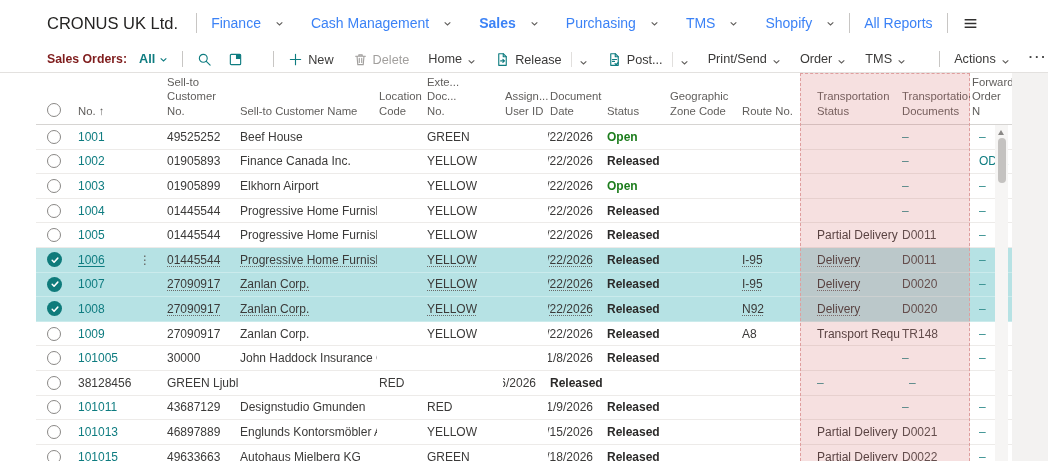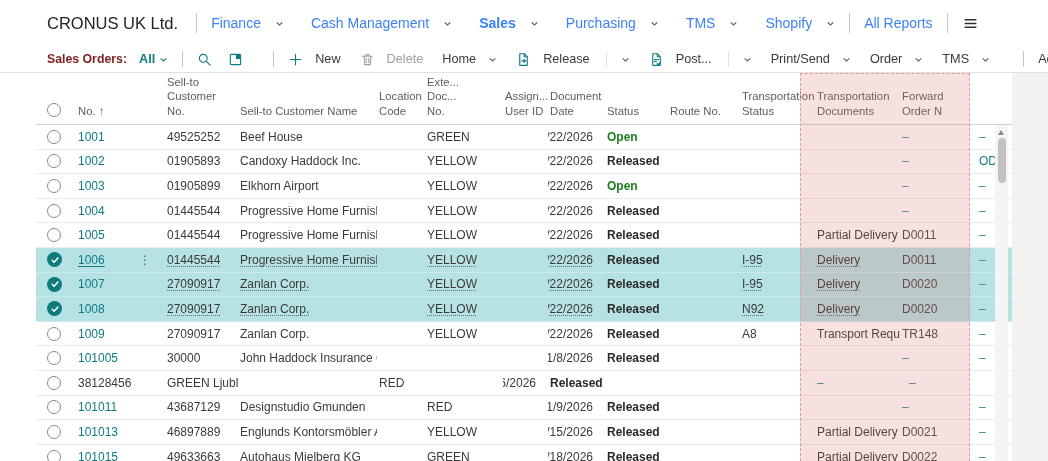--- a/index.html
+++ b/index.html
@@ -23,21 +23,21 @@
   .chev svg { display:block; }
   .hamburger { color:#323130; display:flex; cursor:pointer; }
   
   .toolbar { position:absolute; top:46px; left:0; right:0; height:27px;
     border-bottom:1px solid #E3E1DF; display:flex; align-items:center;
     padding-left:47px; font-size:12.7px; white-space:nowrap; }
   .tb-title { font-weight:700; font-size:12.3px; color:#7f1d1d; margin-right:12px; }
   .tb-filter { color:var(--accent); font-weight:700; display:flex; align-items:center; gap:4px; cursor:pointer; }
   .tb-filter .chev { color:var(--accent); }
   .tb-iconbtn { color:var(--accent); display:inline-flex; margin-right:16px; cursor:pointer; }
-  .tb-btn { display:inline-flex; align-items:center; gap:12px; margin-right:19px; color:#3B3A39; cursor:pointer; }
+  .tb-btn { display:inline-flex; align-items:flex-end; gap:5px; margin-right:19px; color:#3B3A39; cursor:pointer; }
   .tb-btn .acticon { color:var(--accent); display:inline-flex; }
   .tb-btn.disabled { color:var(--disabled); cursor:default; }
   .tb-btn.disabled .acticon { color:var(--disabled); }
   .splitdiv { width:1px; height:15px; background:#E1DFDD; margin:0 2px 0 4px; }
   .tb-more { color:#444; letter-spacing:2px; font-weight:700; margin:0 10px 4px 0; cursor:pointer; }
   
   .tablewrap { position:absolute; top:73px; left:0; right:0; bottom:0; }
   .grid { display:grid; grid-template-columns:40px 89px 73px 139px 48px 78px 45px 57px 63px 72px 75px 85px 70px 42px; }
   .thead { position:absolute; top:0; left:36px; width:976px; height:52px;
     align-items:end; border-bottom:1px solid #D6D4D2; }
@@ -273,20 +273,22 @@
         <div class="th">Sell-to Customer Name</div>
         <div class="th">Location Code</div>
         <div class="th">Exte...
 Doc...
 No.</div>
         <div class="th">Assign...
 User ID</div>
         <div class="th">Document
 Date</div>
         <div class="th">Status</div>
+        <div class="th">Geographic
+Zone Code</div>
         <div class="th">Route No.</div>
         <div class="th">Transportation
 Status</div>
         <div class="th">Transportation
 Documents</div>
         <div class="th">Forward
 Order N</div>
       </div>
     <div class="tbody" id="tbody">
         <div class="row grid">
@@ -337,21 +339,21 @@
           <div class="cell c-sel">
             <span class="radio"></span>
           </div>
           <div class="cell c-no">
             <span class="link">1002</span>
           </div>
           <div class="cell c-cust_no">
             <span class="">01905893</span>
           </div>
           <div class="cell c-cust_name">
-            <span class="">Candoxy Haddock Inc.</span>
+            <span class="">Finance Canada Inc.</span>
           </div>
           <div class="cell c-ext_doc">
             <span class=""></span>
           </div>
           <div class="cell c-location">
             <span class="">YELLOW</span>
           </div>
           <div class="cell c-assign">
             <span class=""></span>
           </div>

